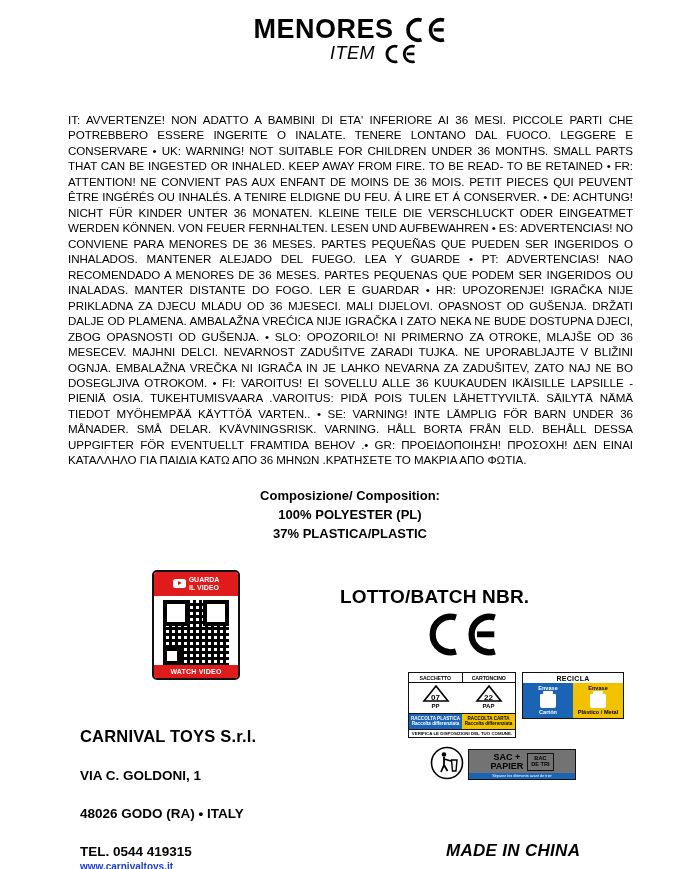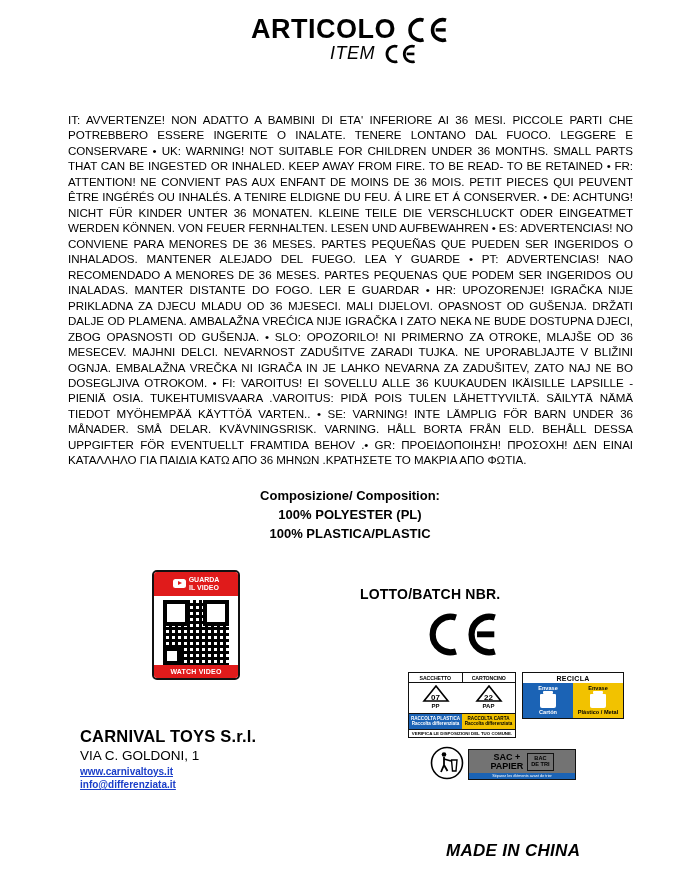--- a/index.html
+++ b/index.html
@@ -157,23 +157,23 @@
     font-weight: bold;
     text-align: center;
     padding: 3px 0;
     margin-top: auto;
     letter-spacing: 0.2px;
   }
 
   
   .lotto {
     position: absolute;
-    left: 360px;
+    left: 340px;
     top: 586px;
-    font-size: 14px;
+    font-size: 19px;
     font-weight: bold;
     letter-spacing: 0.2px;
   }
   .ce-big {
     position: absolute;
     left: 424px;
     top: 612px;
   }
 
   
@@ -208,21 +208,22 @@
     line-height: 1.3;
     padding-top: 8px;
   }
   .company-name {
     font-size: 16.5px;
     font-weight: bold;
     letter-spacing: 0.2px;
   }
   .company-line {
     font-size: 13.5px;
-    font-weight: normal;
+    font-weight: bold;
+    margin-top: 20px;
   }
   .company-web {
     font-size: 10px;
     font-weight: bold;
     color: #1a3ec8;
     display: block;
   }
 
   
   .recycle-area {
@@ -389,21 +390,21 @@
     font-weight: bold;
     font-style: italic;
     letter-spacing: 0.3px;
   }
 </style>
 </head>
 <body>
 
 <div class="header">
   <div class="header-line1">
-    <span class="articolo">ARTICOLO</span>
+    <span class="articolo">MENORES</span>
     <span class="ce">
       <svg width="44" height="26" viewBox="0 0 44 26">
         <path d="M18.5 3.2 A10.3 10.3 0 1 0 18.5 22.8" fill="none" stroke="#000" stroke-width="3.6"></path>
         <path d="M41 3.2 A10.3 10.3 0 1 0 41 22.8" fill="none" stroke="#000" stroke-width="3.6"></path>
         <rect x="30.7" y="11.2" width="10" height="3.4" fill="#000"></rect>
       </svg>
     </span>
   </div>
   <div class="header-line2">
     <span class="item">ITEM</span>
@@ -415,21 +416,21 @@
       </svg>
     </span>
   </div>
 </div>
 
 <div class="warnings">IT: AVVERTENZE! NON ADATTO A BAMBINI DI ETA' INFERIORE AI 36 MESI. PICCOLE PARTI CHE POTREBBERO ESSERE INGERITE O INALATE. TENERE LONTANO DAL FUOCO. LEGGERE E CONSERVARE • UK: WARNING! NOT SUITABLE FOR CHILDREN UNDER 36 MONTHS. SMALL PARTS THAT CAN BE INGESTED OR INHALED. KEEP AWAY FROM FIRE. TO BE READ- TO BE RETAINED • FR: ATTENTION! NE CONVIENT PAS AUX ENFANT DE MOINS DE 36 MOIS. PETIT PIECES QUI PEUVENT ÊTRE  INGÉRÉS OU INHALÉS. A TENIRE ELDIGNE DU FEU. Á LIRE ET Á CONSERVER. • DE: ACHTUNG! NICHT FÜR KINDER UNTER 36 MONATEN. KLEINE TEILE DIE VERSCHLUCKT ODER EINGEATMET WERDEN KÖNNEN. VON FEUER FERNHALTEN. LESEN UND AUFBEWAHREN • ES: ADVERTENCIAS! NO CONVIENE PARA MENORES DE 36 MESES. PARTES PEQUEÑAS QUE PUEDEN SER INGERIDOS O INHALADOS. MANTENER ALEJADO DEL FUEGO. LEA Y GUARDE • PT: ADVERTENCIAS! NAO RECOMENDADO A MENORES DE 36 MESES. PARTES PEQUENAS QUE PODEM SER INGERIDOS OU INALADAS. MANTER DISTANTE DO FOGO. LER E GUARDAR • HR: UPOZORENJE! IGRAČKA NIJE PRIKLADNA ZA DJECU MLADU OD 36 MJESECI. MALI DIJELOVI. OPASNOST OD GUŠENJA. DRŽATI DALJE OD PLAMENA. AMBALAŽNA VREĆICA NIJE IGRAČKA I ZATO NEKA NE BUDE DOSTUPNA DJECI, ZBOG OPASNOSTI OD GUŠENJA. • SLO: OPOZORILO! NI PRIMERNO ZA OTROKE, MLAJŠE OD 36 MESECEV. MAJHNI DELCI. NEVARNOST ZADUŠITVE ZARADI TUJKA. NE UPORABLJAJTE V BLIŽINI OGNJA. EMBALAŽNA VREČKA NI IGRAČA IN JE LAHKO NEVARNA ZA ZADUŠITEV, ZATO NAJ NE BO DOSEGLJIVA OTROKOM. • FI: VAROITUS! EI SOVELLU ALLE 36 KUUKAUDEN IKÄISILLE LAPSILLE - PIENIÄ OSIA. TUKEHTUMISVAARA .VAROITUS: PIDÄ POIS TULEN LÄHETTYVILTÄ. SÄILYTÄ NÄMÄ TIEDOT MYÖHEMPÄÄ KÄYTTÖÄ VARTEN.. • SE: VARNING! INTE LÄMPLIG FÖR BARN UNDER 36 MÅNADER. SMÅ DELAR. KVÄVNINGSRISK. VARNING. HÅLL BORTA FRÅN ELD. BEHÅLL DESSA UPPGIFTER FÖR EVENTUELLT FRAMTIDA BEHOV .• GR: ΠΡΟΕΙΔΟΠΟΙΗΣΗ! ΠΡΟΣΟΧΗ! ΔΕΝ ΕΙΝΑΙ ΚΑΤΑΛΛΗΛΟ ΓΙΑ ΠΑΙΔΙΑ ΚΑΤΩ ΑΠΟ 36 ΜΗΝΩΝ .ΚΡΑΤΗΣΕΤΕ ΤΟ ΜΑΚΡΙΑ ΑΠΟ ΦΩΤΙΑ.</div>
 
 <div class="composition">
   <div>Composizione/ Composition:</div>
   <div>100% POLYESTER (PL)</div>
-  <div>100% PLASTICA/PLASTIC</div>
+  <div>37% PLASTICA/PLASTIC</div>
 </div>
 
 <div class="video-badge">
   <div class="vb-top">
     <span class="yt-glyph"></span>
     <span>
       <span>GUARDA</span><br><span>IL VIDEO</span>
     </span>
   </div>
   <div class="qr">
@@ -444,20 +445,22 @@
     <path d="M18.5 3.2 A10.3 10.3 0 1 0 18.5 22.8" fill="none" stroke="#000" stroke-width="3.6"></path>
     <path d="M41 3.2 A10.3 10.3 0 1 0 41 22.8" fill="none" stroke="#000" stroke-width="3.6"></path>
     <rect x="30.7" y="11.2" width="10" height="3.4" fill="#000"></rect>
   </svg>
 </div>
 
 <div class="company">
   <div class="company-text">
     <div class="company-name">CARNIVAL TOYS S.r.l.</div>
     <div class="company-line">VIA C. GOLDONI, 1</div>
+    <div class="company-line">48026 GODO (RA) • ITALY</div>
+    <div class="company-line">TEL. 0544 419315</div>
     <a class="company-web" href="#">www.carnivaltoys.it</a>
     <a class="company-web" href="#">info@differenziata.it</a>
   </div>
 </div>
 
 <div class="recycle-area">
   <div class="rec-row">
 
     <div class="rec-box">
       <div class="rec-box-hdr">

